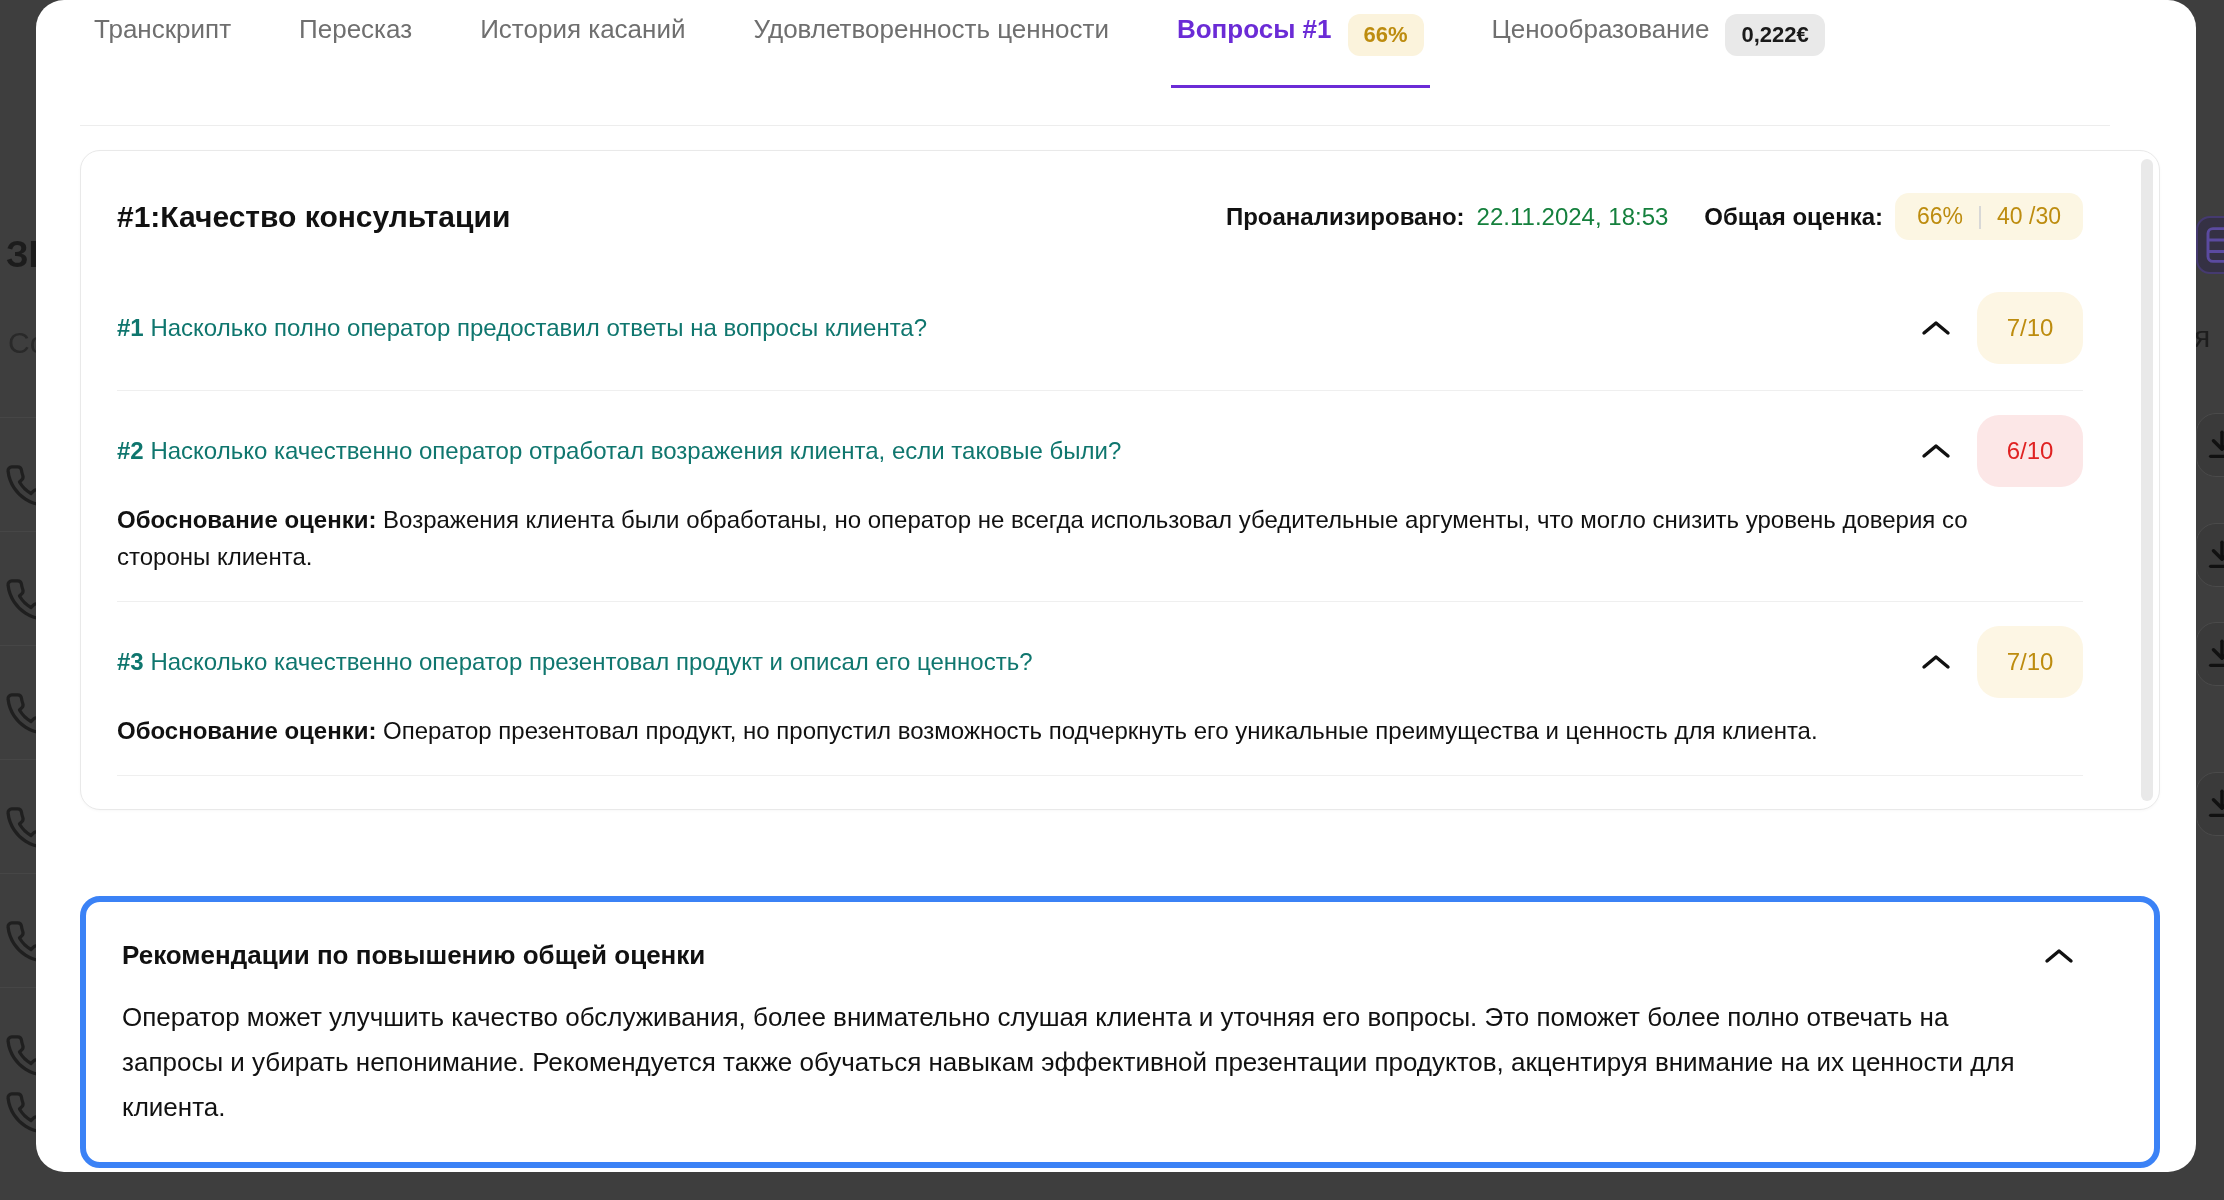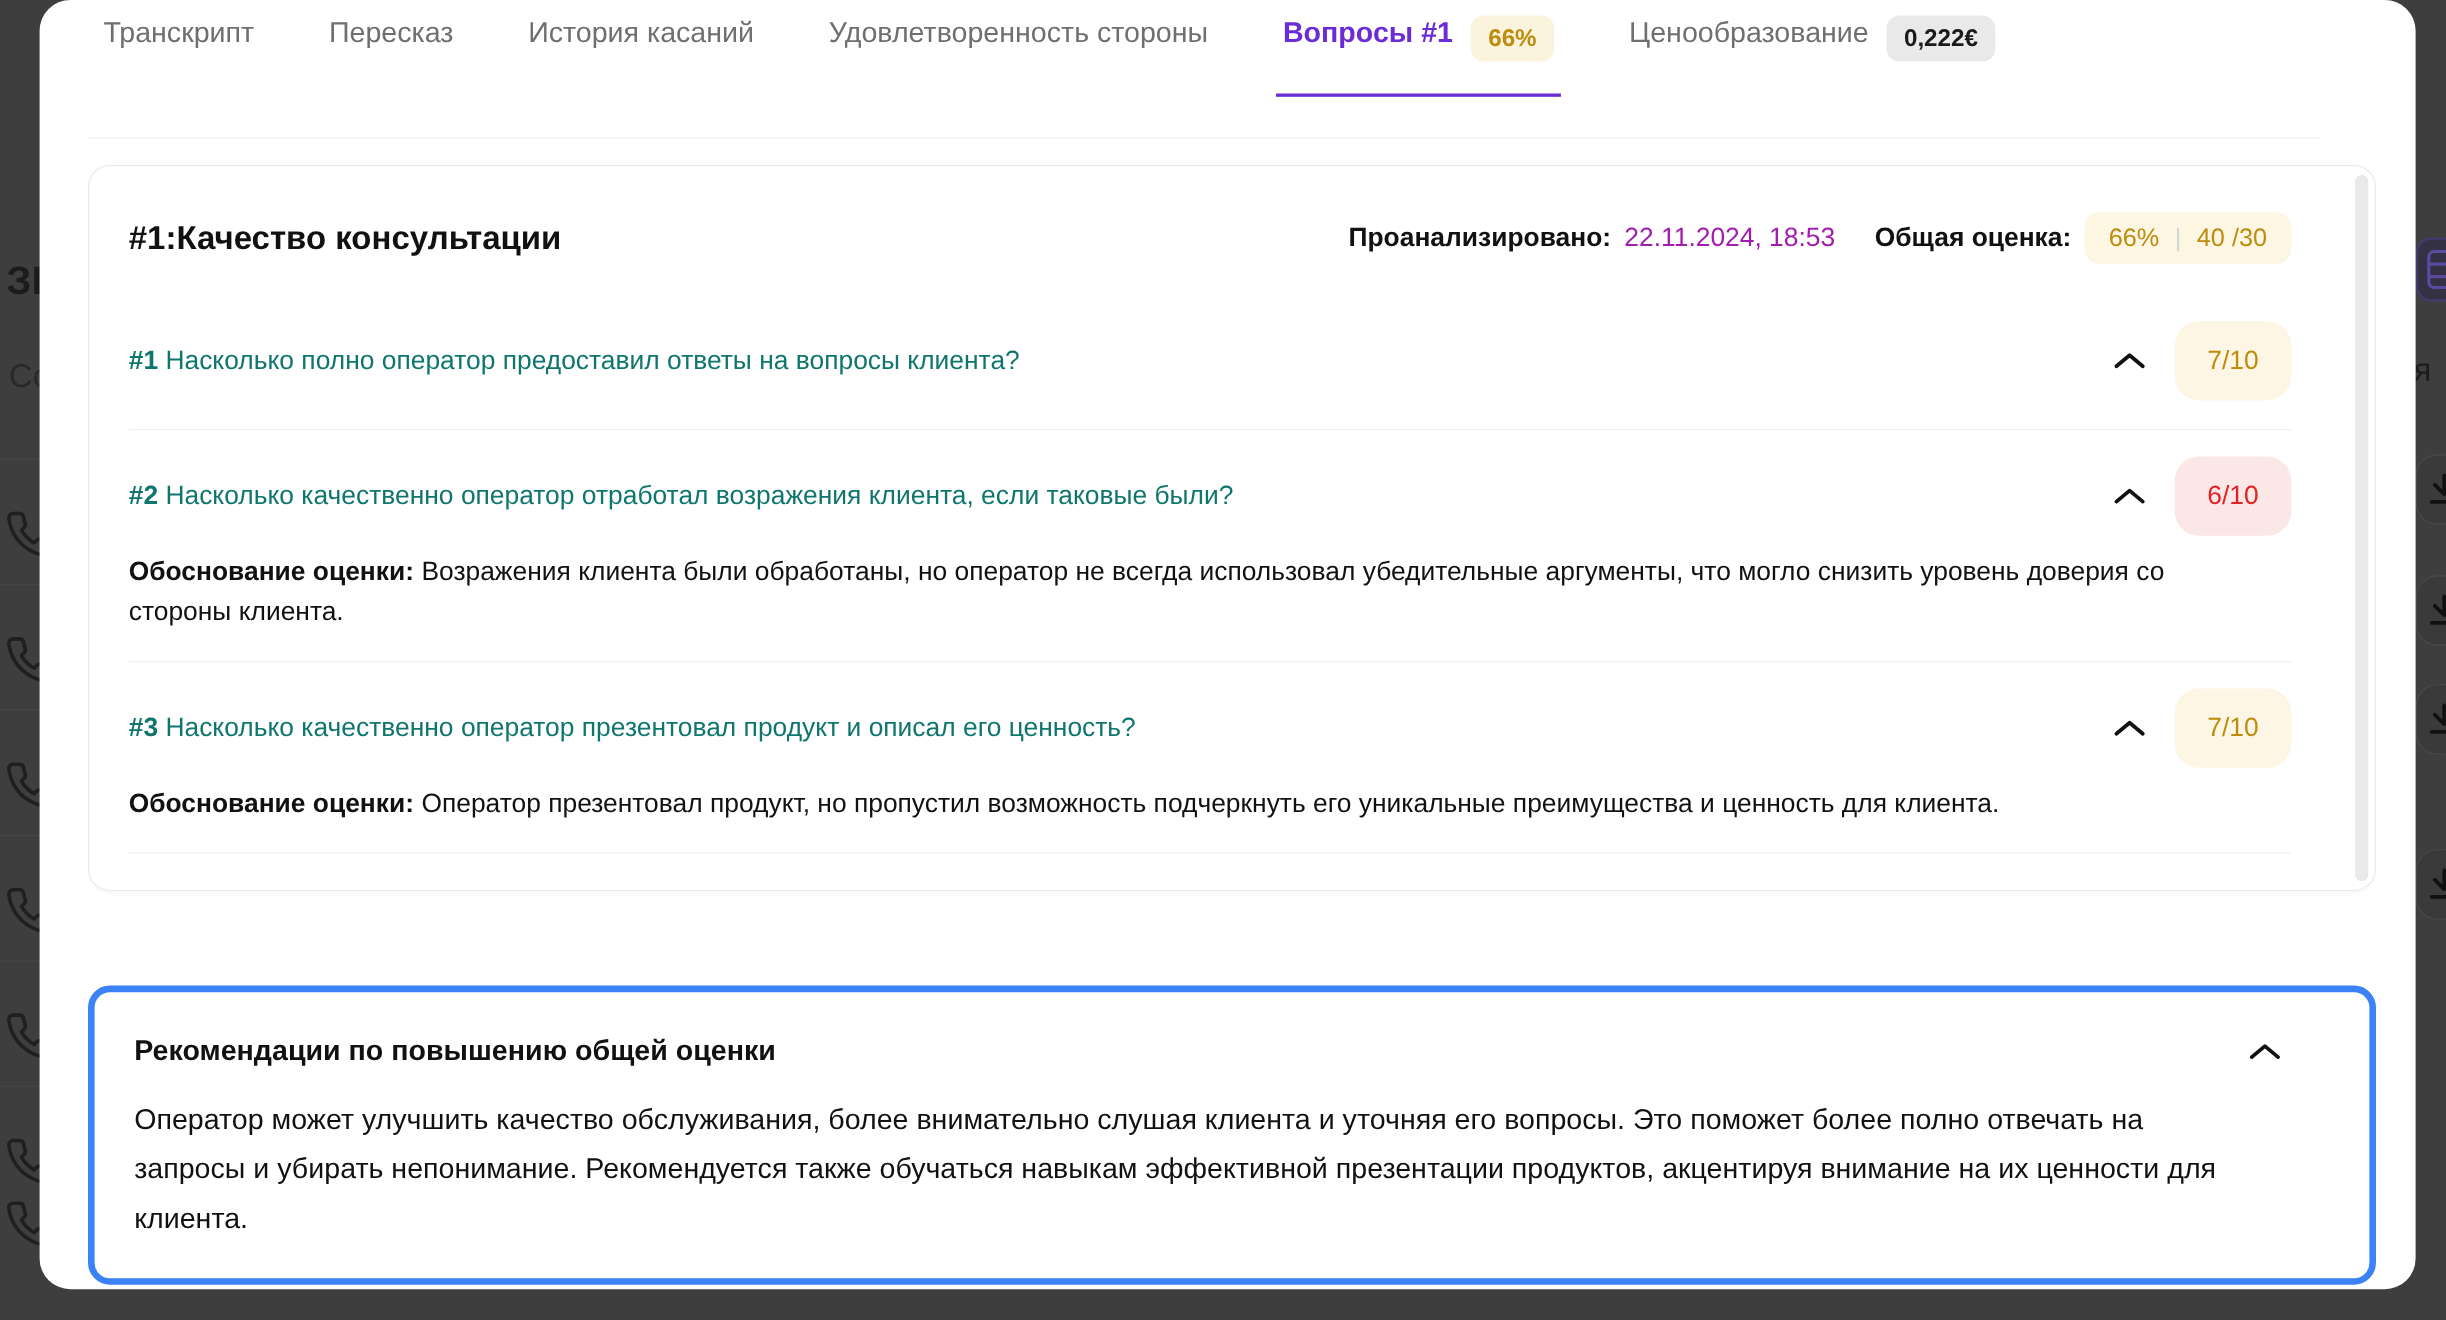--- a/index.html
+++ b/index.html
@@ -68,21 +68,21 @@
     border-radius:6px; background:#e9e9e9;
   }
   .qcard-header {
     display:flex; align-items:center; justify-content:space-between;
     padding:42px 76px 28px 36px;
   }
   .qcard-title { font-size:30px; font-weight:700; color:#111; }
   .qcard-meta { display:flex; align-items:center; gap:36px; }
   .meta-group { display:flex; align-items:center; gap:12px; font-size:24px; }
   .meta-label { font-weight:700; color:#111; }
-  .meta-value { color:#a21caf; }
+  .meta-value { color:#15803d; }
   .overall-pill {
     display:flex; align-items:center; gap:14px;
     background:#fcf6e3; border-radius:14px; padding:10px 22px;
     font-size:23px; color:#bd8c0f;
   }
   .overall-pill .sep { color:#d6d6d6; }
 
   .qitem { margin:0 76px 0 36px; padding:24px 0 26px 0; border-bottom:1px solid #efefef; }
   .qrow { display:flex; align-items:center; }
   .qtext { flex:1; font-size:24px; color:#0f766e; padding-right:40px; }
@@ -209,21 +209,21 @@
     <div class="tab">
       <span>Транскрипт</span>
     </div>
     <div class="tab">
       <span>Пересказ</span>
     </div>
     <div class="tab">
       <span>История касаний</span>
     </div>
     <div class="tab">
-      <span>Удовлетворенность стороны</span>
+      <span>Удовлетворенность ценности</span>
     </div>
     <div class="tab active">
       <span>Вопросы #1</span>
       <span class="badge-cream">66%</span>
     </div>
     <div class="tab">
       <span>Ценообразование</span>
       <span class="badge-gray">0,222€</span>
     </div>
   </div>

